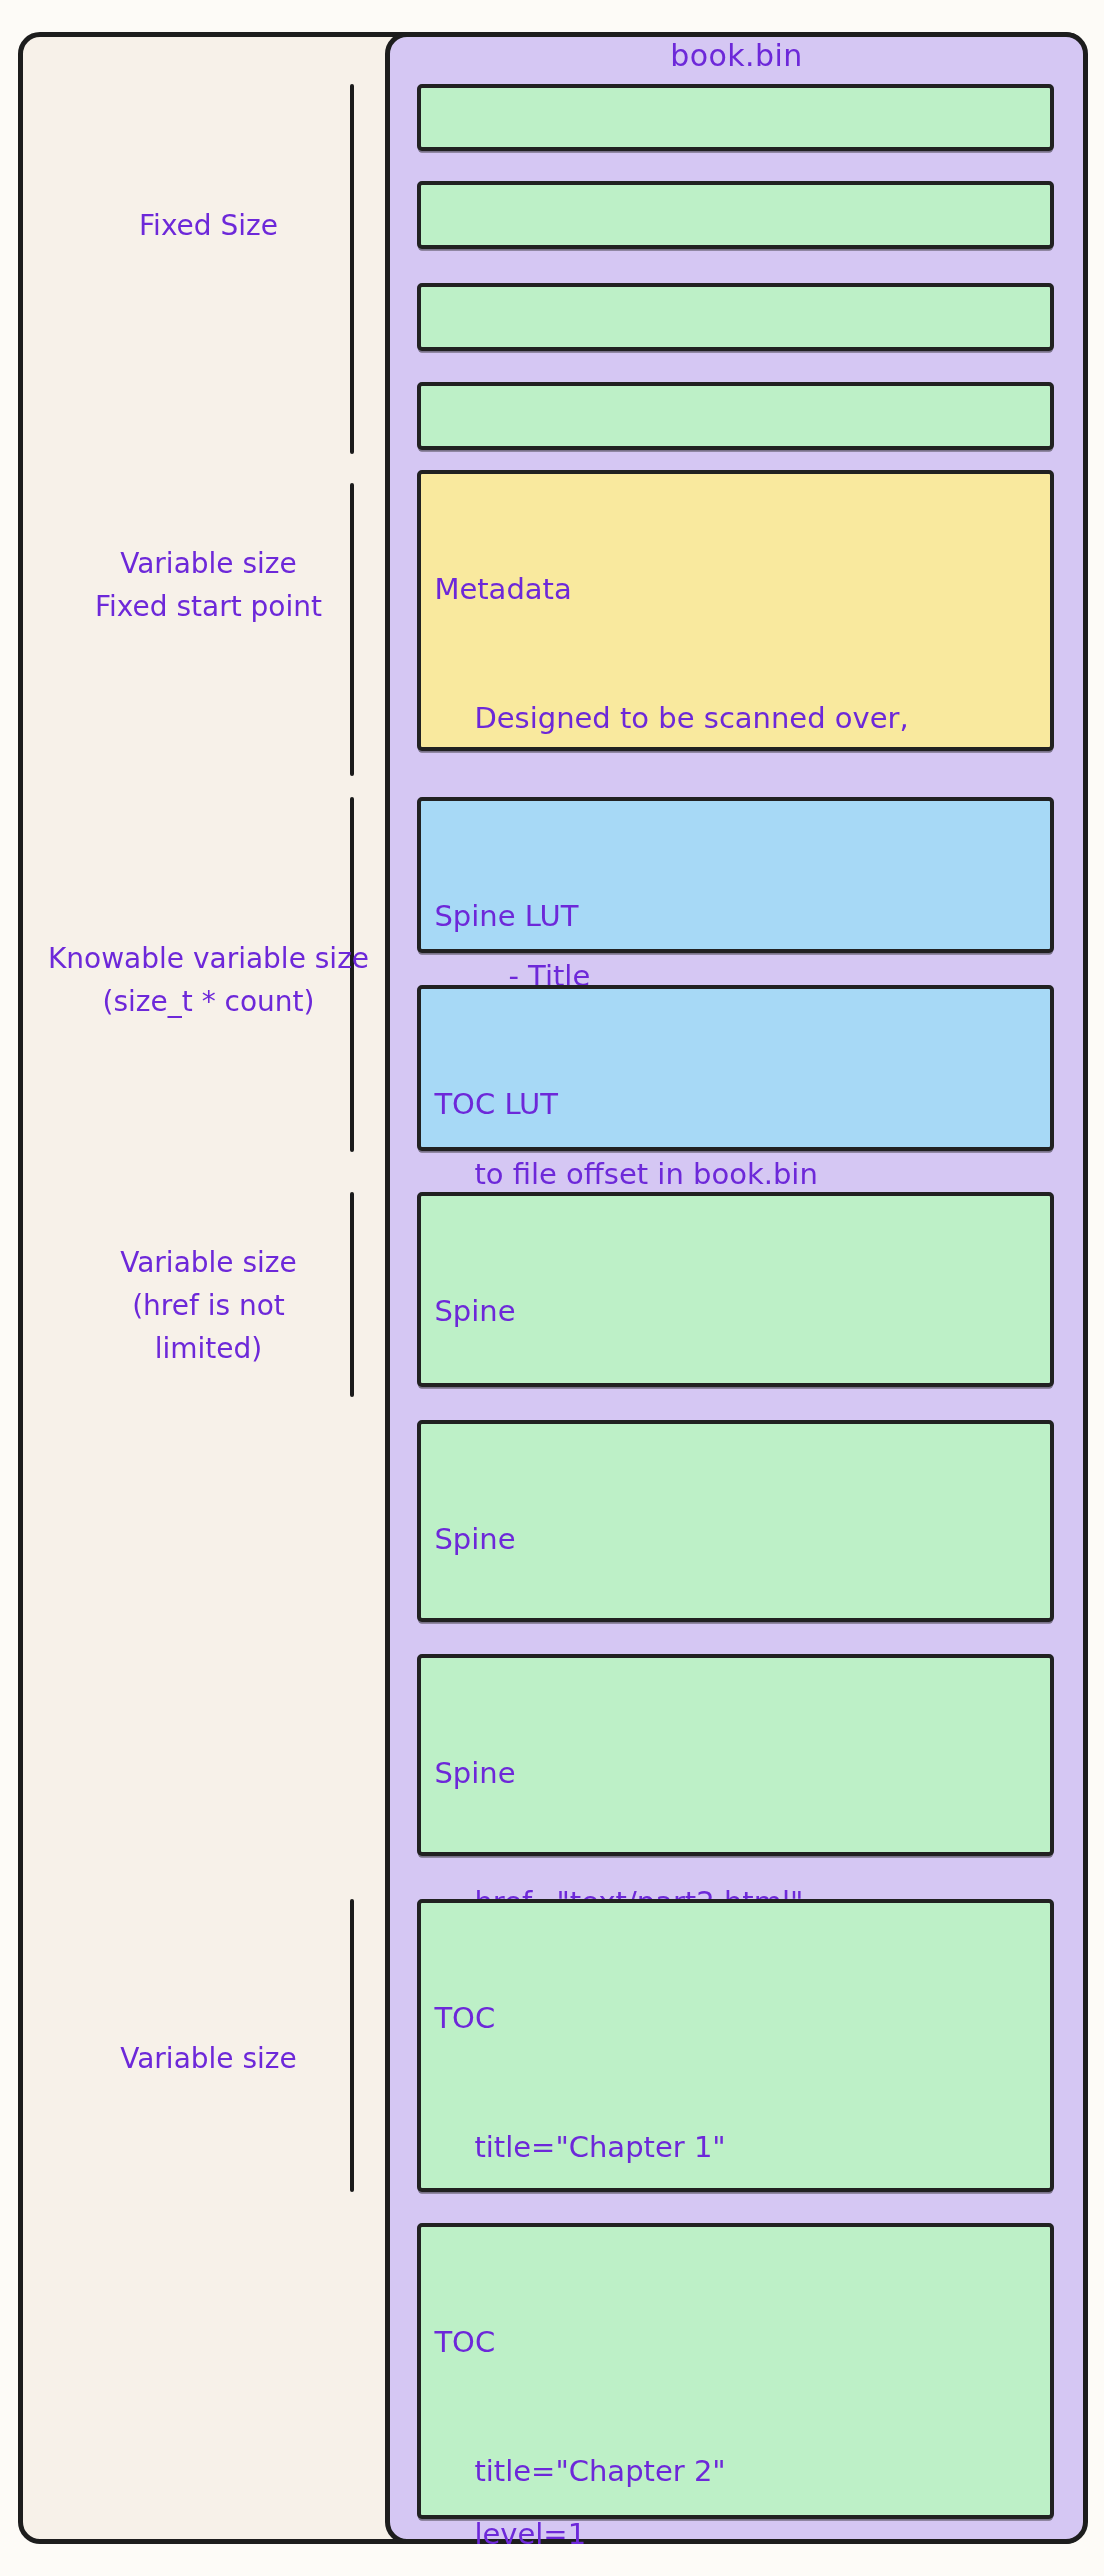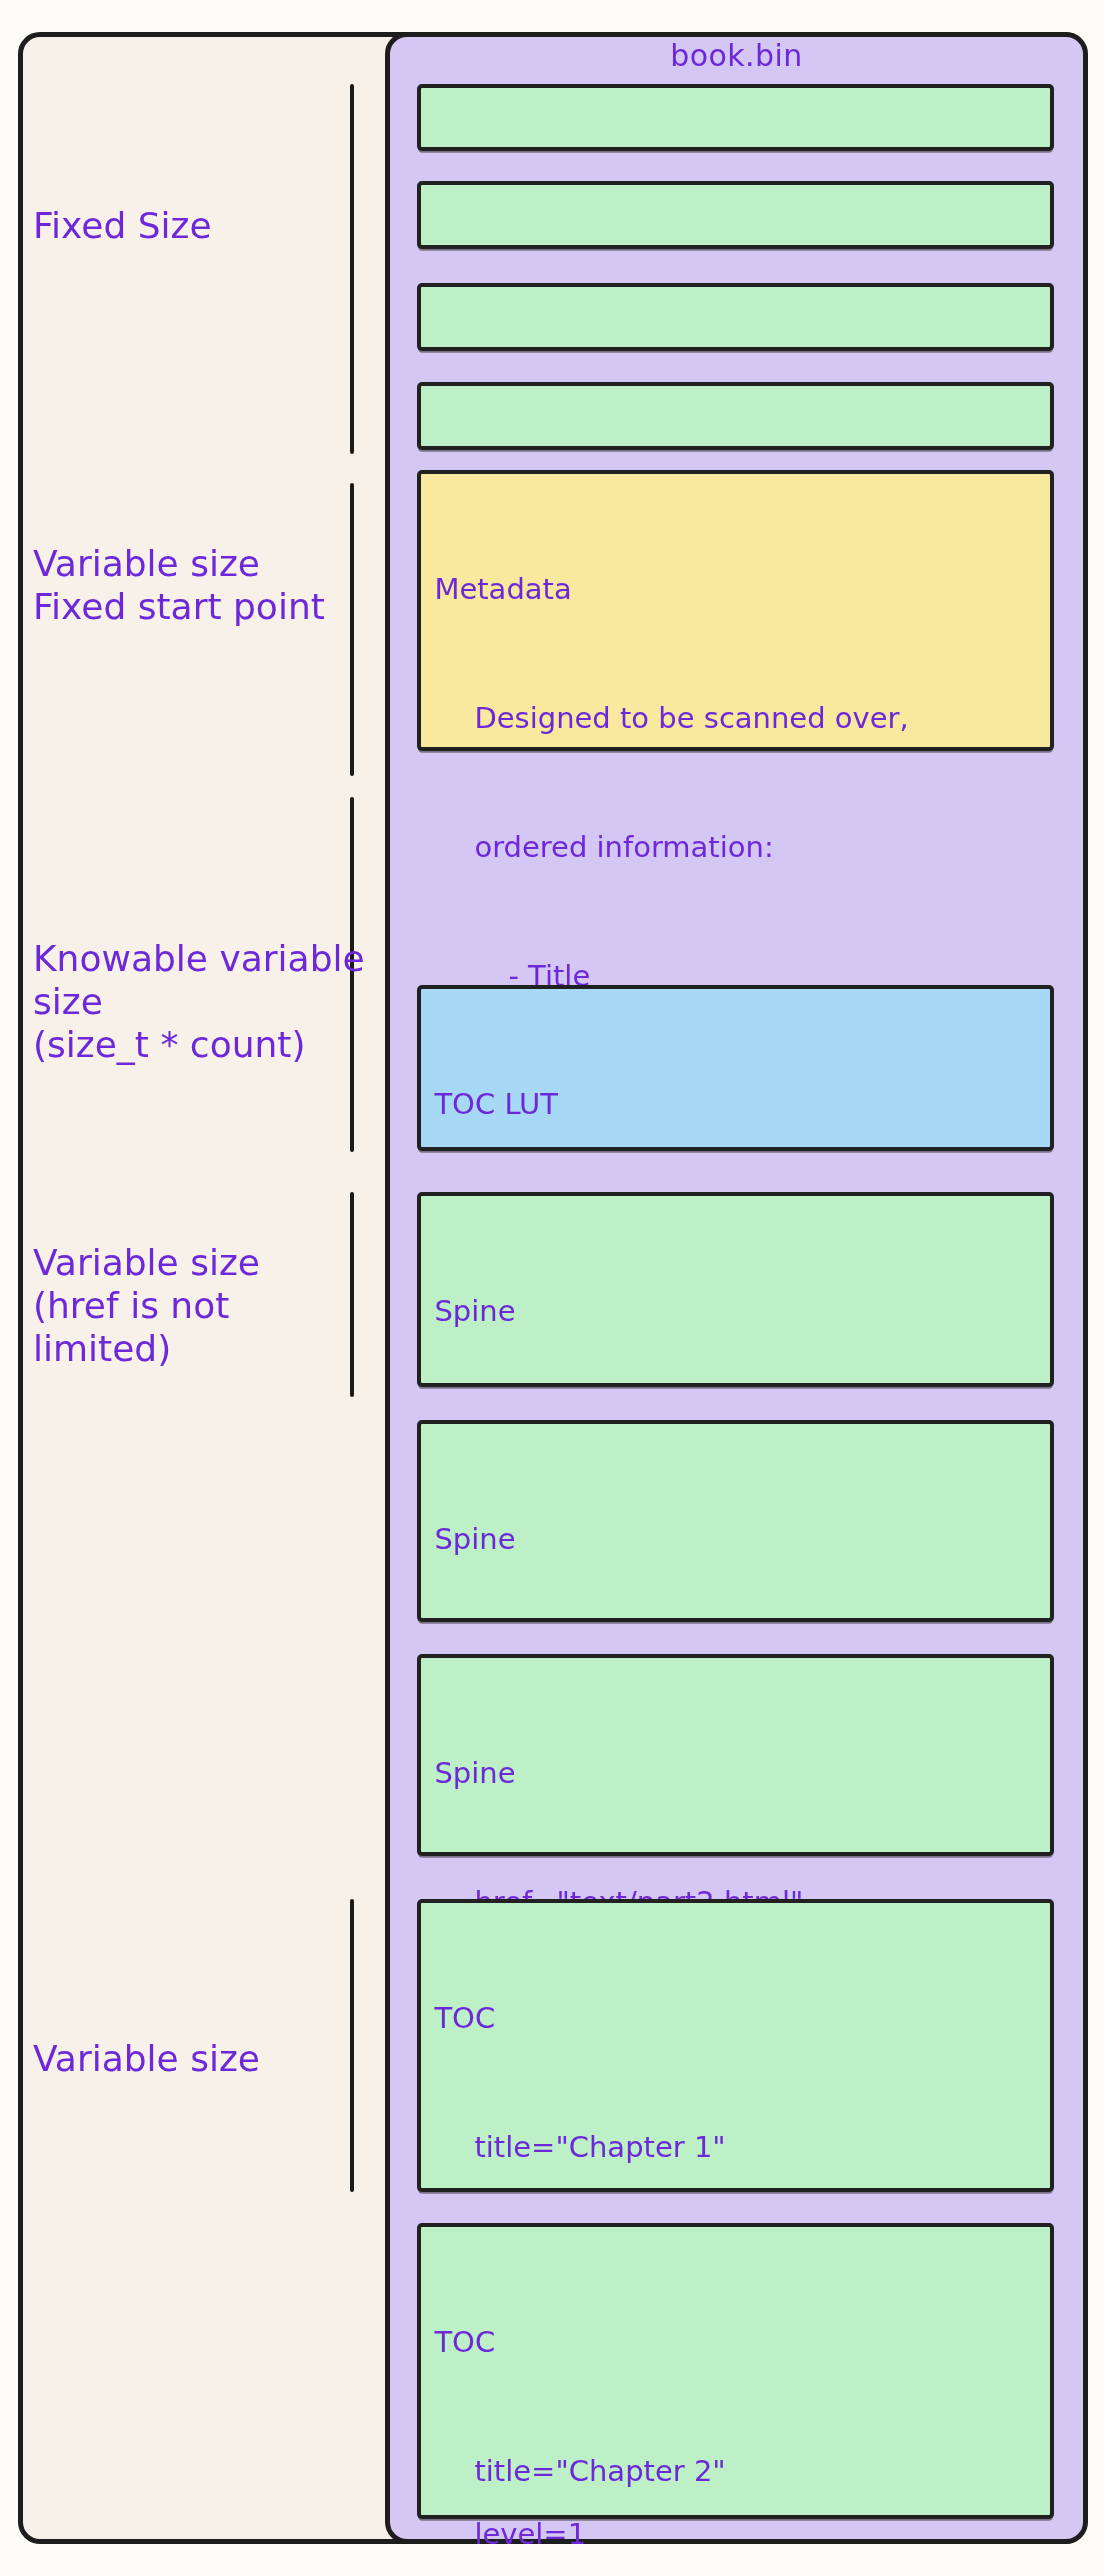--- a/index.html
+++ b/index.html
@@ -62,21 +62,22 @@
     position: absolute;
     left: 350px;
     width: 4.2px;
     background: #1b1b1b;
     border-radius: 3.3px;
   }
   .side-label {
     position: absolute;
     left: 33px;
     width: 351px;
-    font-size: 36px;
+    text-align: center;
+    font-size: 28px;
     line-height: 43px;
   }
   #b1 { top: 84px;  height: 370px; }
   #b2 { top: 483px;  height: 293px; }
   #b3 { top: 797px;  height: 355px; }
   #b4 { top: 1192px; height: 205px; }
   #b5 { top: 1899px; height: 293px; }
   #lbl1 { top: 204px; }
   #lbl2 { top: 542px; }
   #lbl3 { top: 937px; }
@@ -146,20 +147,25 @@
 
   <div class="box yellow" id="box-metadata">
     <div class="ln">Metadata</div>
     <div class="in1">Designed to be scanned over,</div>
     <div class="in1">ordered information:</div>
     <div class="in2">- Title</div>
     <div class="in2">- Author</div>
     <div class="in2">- Book cover path</div>
   </div>
 
+  <div class="box blue" id="box-spine-lut">
+    <div class="ln">Spine LUT</div>
+    <div class="in1">size_t item per spine item pointing</div>
+    <div class="in1">to file offset in book.bin</div>
+  </div>
   <div class="box blue" id="box-toc-lut">
     <div class="ln">TOC LUT</div>
     <div class="in1">size_t item per TOC item pointing</div>
     <div class="in1">to file offset in book.bin</div>
   </div>
 
   <div class="box green" id="box-spine-1">
     <div class="ln">Spine</div>
     <div class="in1">href="text/part1.html"</div>
     <div class="in1">cumSize=1234</div>

